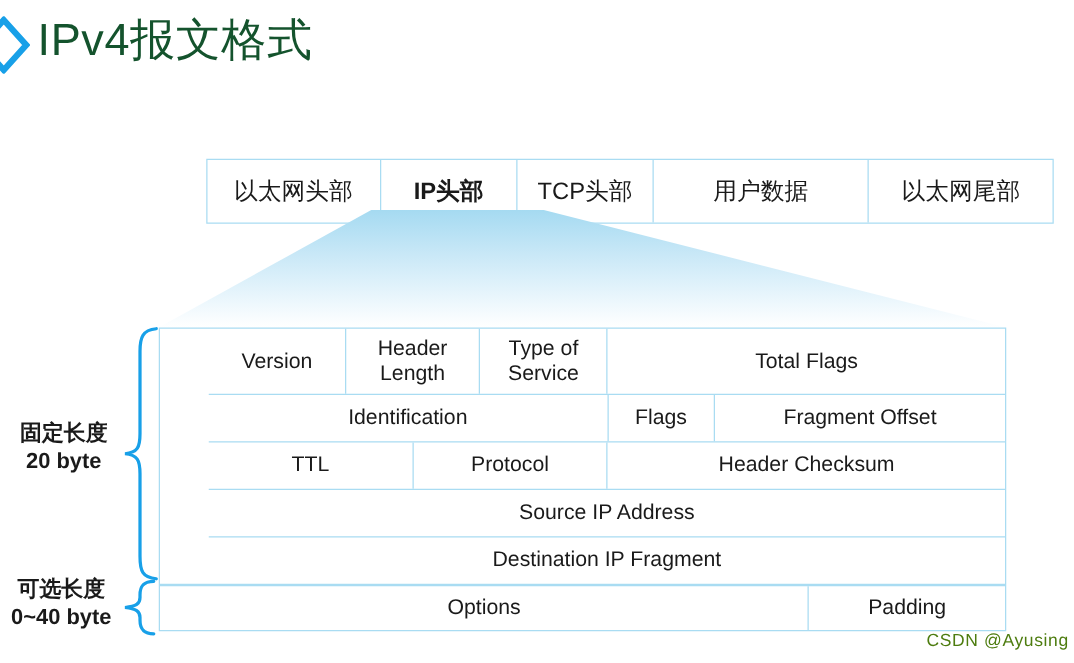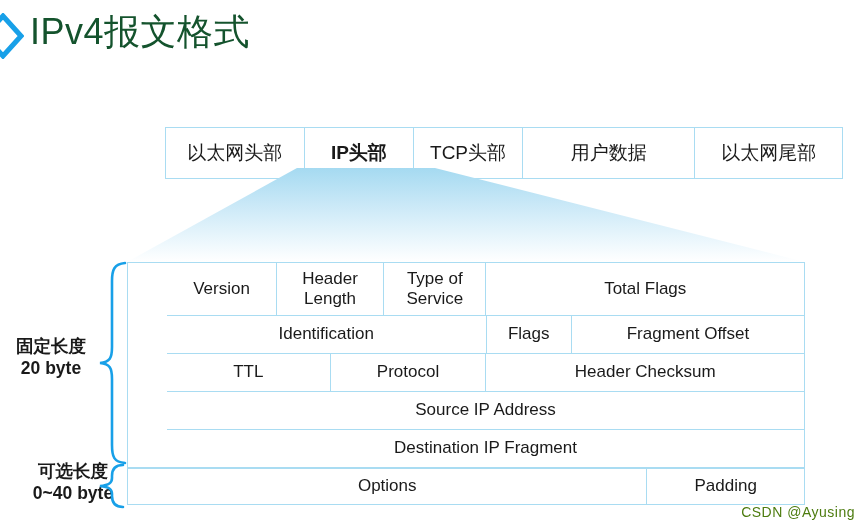--- a/index.html
+++ b/index.html
@@ -115,21 +115,21 @@
   .annot {
     position: absolute;
     width: 98px;
     text-align: center;
     font-size: 17.5px;
     line-height: 1.25;
     color: #1a1a1a;
     font-weight: bold;
   }
   .annot-fixed { left: 2px; top: 336px; }
-  .annot-optional { left: 0px; top: 461px; padding-left: 24px; }
+  .annot-optional { left: 0px; top: 461px; }
   .brace { position: absolute; }
   .brace-big { left: 97px; top: 260px; }
   .brace-small { left: 96px; top: 462px; }
 
   
   .watermark {
     position: absolute;
     right: 4px;
     top: 504px;
     font-size: 14px;

